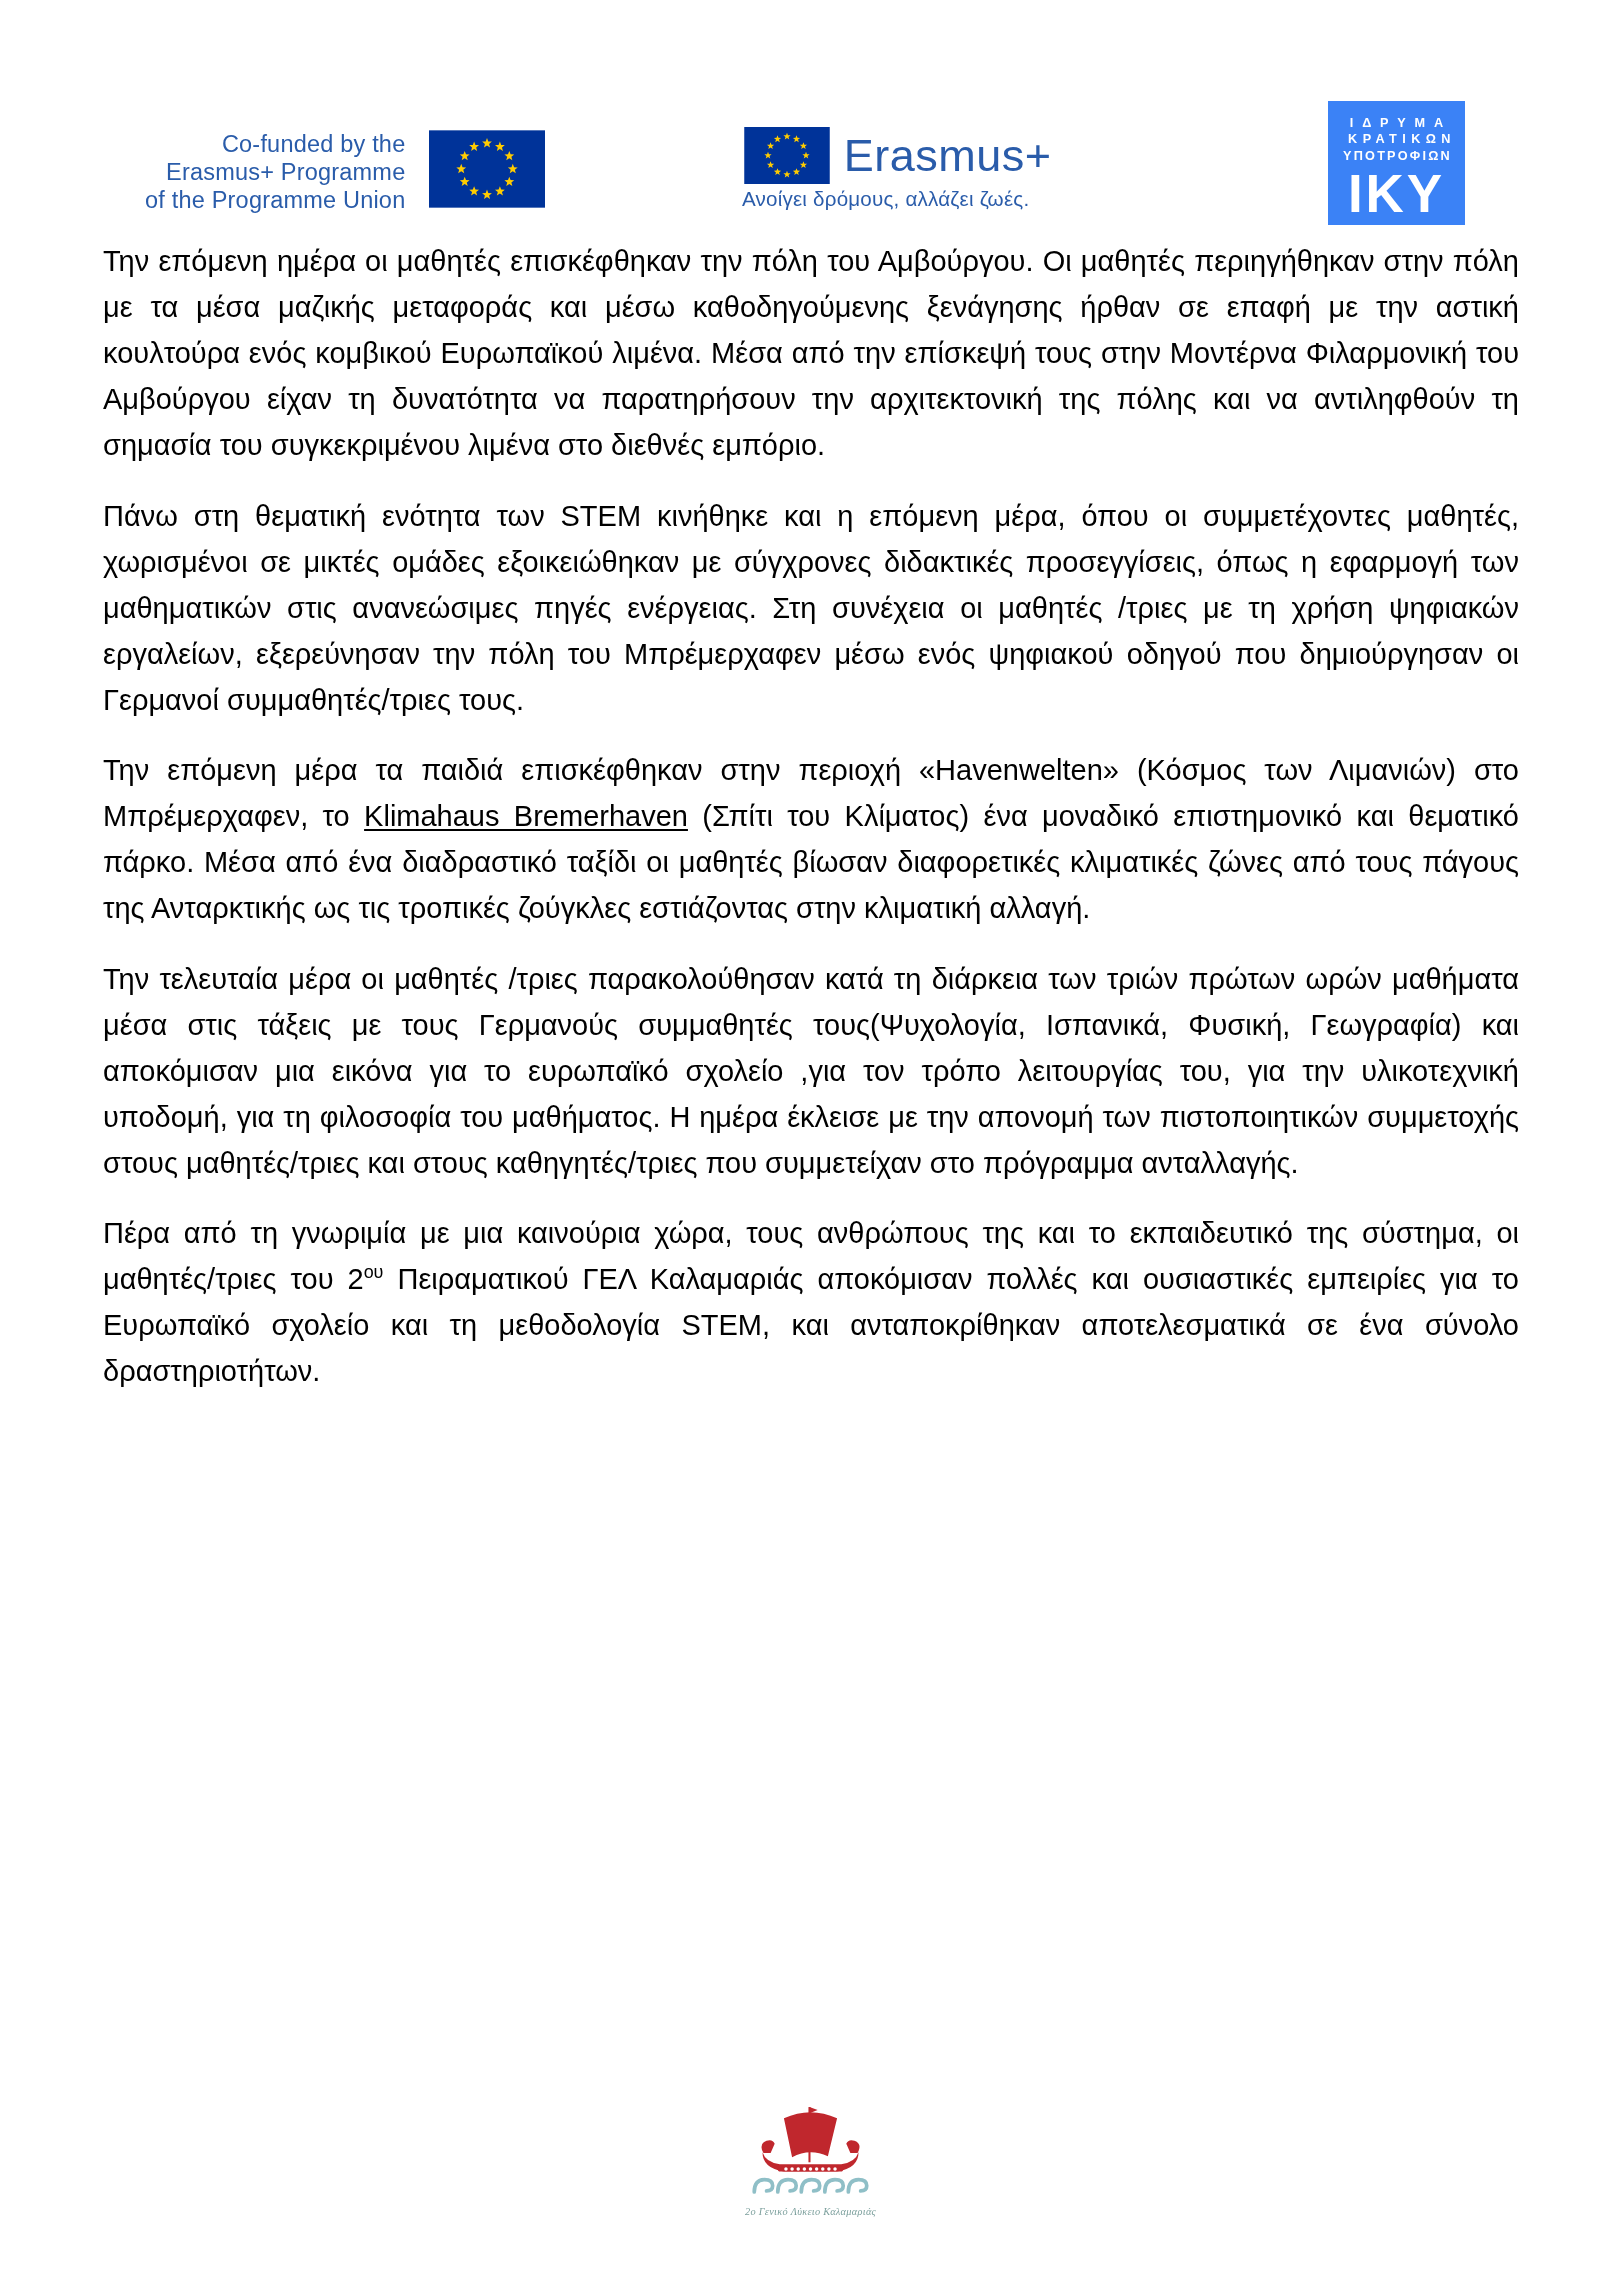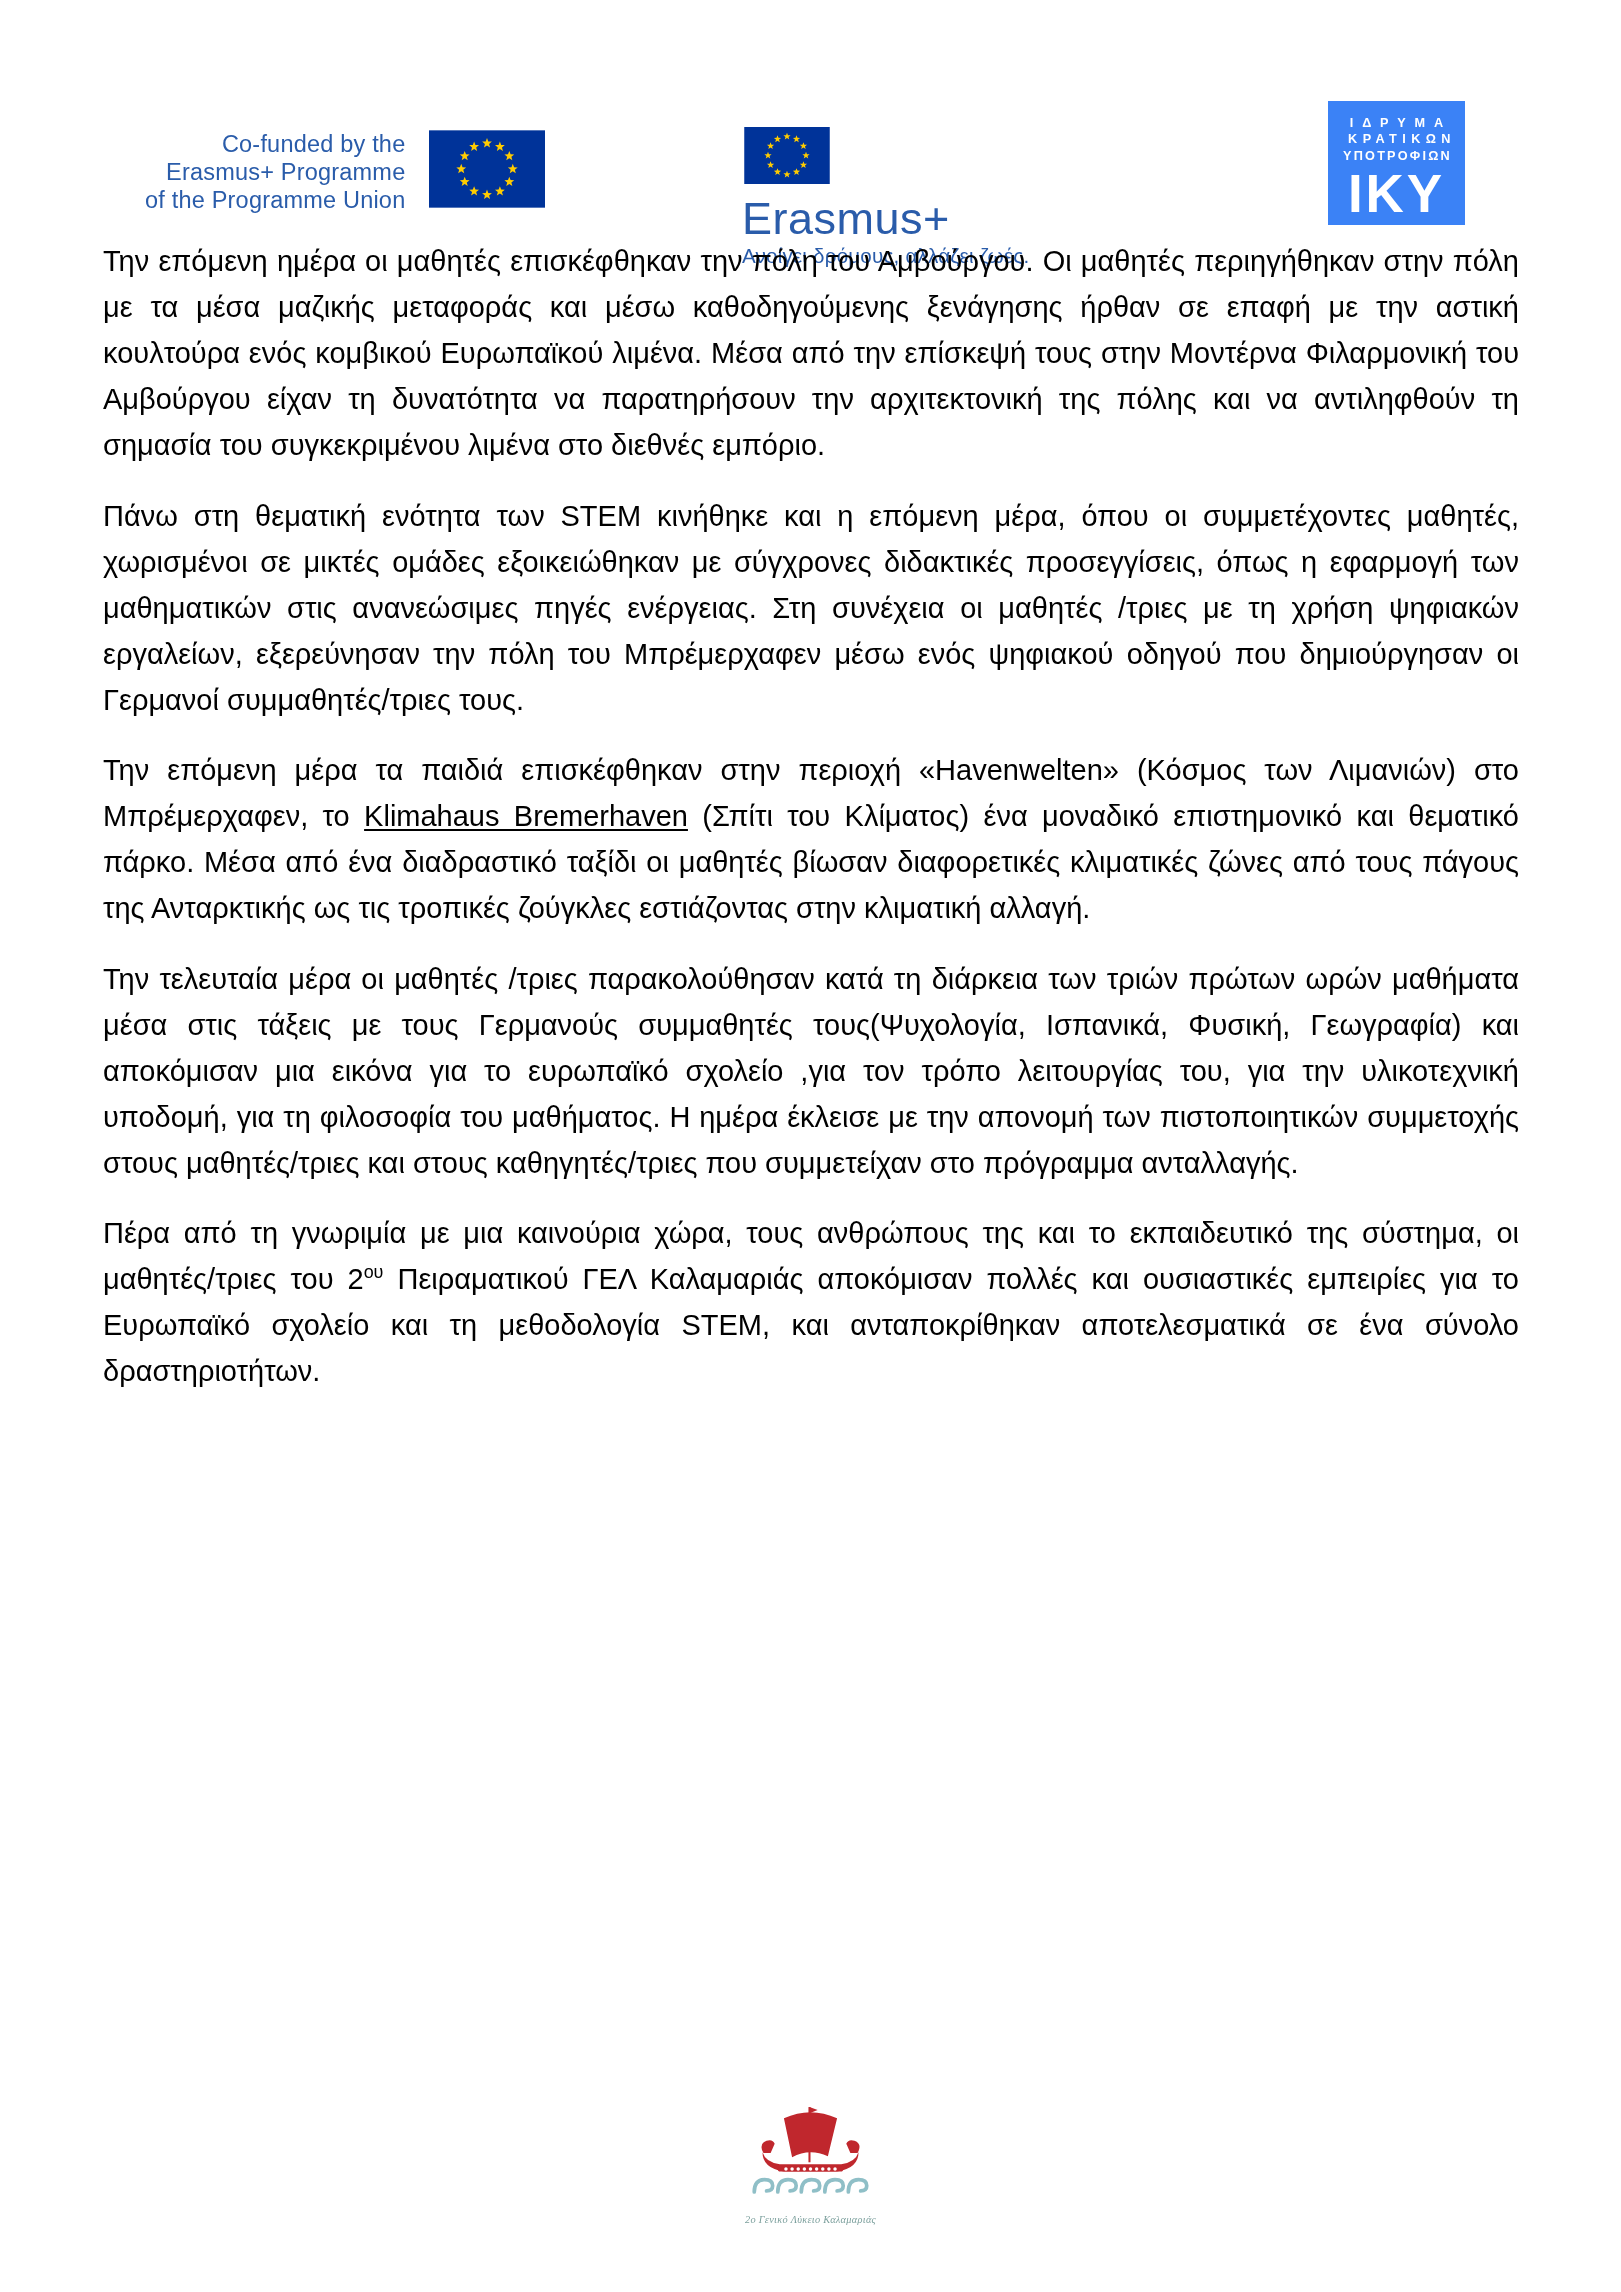--- a/index.html
+++ b/index.html
@@ -10,42 +10,42 @@
   }
   .page{position:absolute;inset:0;background:#ffffff;}
 
   
   .cofunded{position:absolute;left:145px;top:130px;display:flex;align-items:flex-start;gap:24px;}
   .cofunded-text{color:#2a5caa;font-size:23.5px;line-height:28px;text-align:right;letter-spacing:0.2px;}
   .flag-large{width:116px;height:78px;display:block;}
   .flag-small{width:90px;height:57px;display:block;}
 
   .erasmus{position:absolute;left:742px;top:127px;}
-  .erasmus-top{display:flex;gap:11.8px;flex-direction:column;}
+  .erasmus-top{display:flex;align-items:center;gap:11.8px;}
   .erasmus-word{color:#2a5caa;font-size:45px;line-height:45px;font-weight:400;letter-spacing:0.5px;}
   .erasmus-tagline{color:#2a5caa;font-size:20.6px;margin-top:3px;letter-spacing:0.2px;}
 
   .iky{position:absolute;left:1328px;top:101px;width:137px;height:124px;background:#3b82f6;
        color:#fff;text-align:center;box-sizing:border-box;padding-top:13.7px;}
   .iky-line{font-size:12.7px;line-height:16.7px;font-weight:600;}
   .iky-line.l1{letter-spacing:8.8px;padding-left:8.8px;}
   .iky-line.l2{letter-spacing:5.4px;padding-left:11px;}
   .iky-line.l3{letter-spacing:2.2px;padding-left:2px;}
   .iky-acronym{font-size:53px;line-height:55px;font-weight:700;letter-spacing:2.9px;margin-top:1px;}
 
   
   main.doc-body{position:absolute;left:103px;top:238px;width:1416px;color:#000;}
   p.para{font-size:29px;line-height:46px;text-align:justify;margin:0 0 24.5px 0;}
   .link-like{text-decoration:underline;text-underline-offset:2.9px;}
   sup.ord{font-size:0.62em;vertical-align:super;line-height:0;}
 
   
   .school-logo{position:absolute;left:50%;top:2105px;transform:translateX(-50%);
                width:147px;text-align:center;}
-  .school-name{font-size:10.3px;color:#7b9f9c;font-style:italic;letter-spacing:0.3px;margin-top:15px;
+  .school-name{font-size:10.3px;color:#7b9f9c;font-style:italic;letter-spacing:0.3px;margin-top:7px;
                font-family:"Liberation Serif","DejaVu Serif",serif;}
   .hidden-defs{position:absolute;width:0;height:0;overflow:hidden;}
 </style>
 </head>
 <body>
 
 <svg class="hidden-defs" aria-hidden="true">
   <defs>
     <polygon id="star" points="0,-4 1,-1.38 3.8,-1.24 1.62,0.53 2.35,3.24 0,1.7 -2.35,3.24 -1.62,0.53 -3.8,-1.24 -1,-1.38" fill="#ffcc00"></polygon>
     <g id="euflag">

